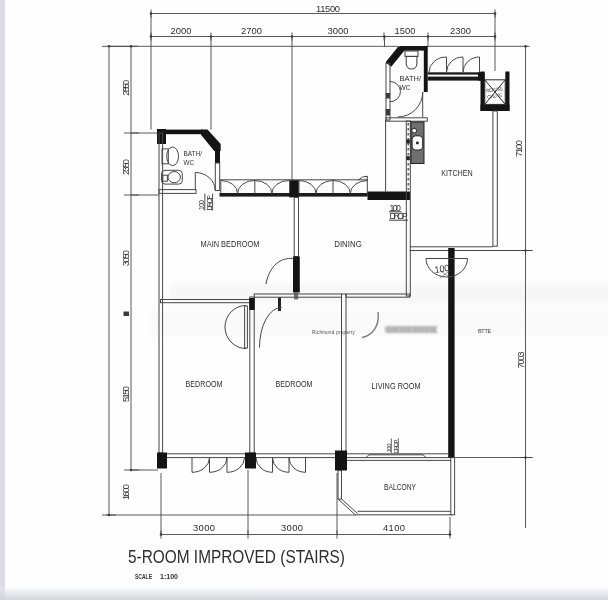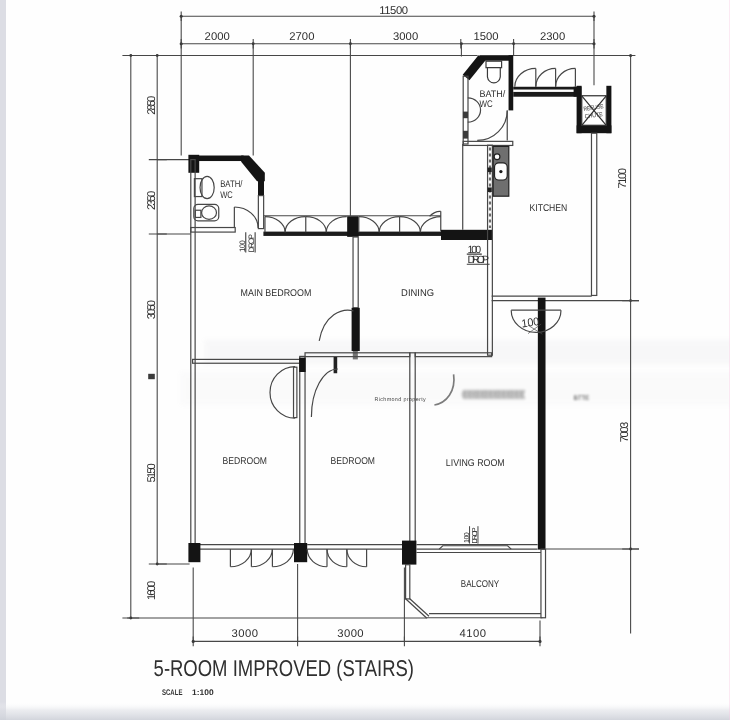--- a/index.html
+++ b/index.html
@@ -1,16 +1,16 @@
 <!DOCTYPE html>
 <html><head>
 <meta charset="utf-8">
 <style>
 html,body{margin:0;padding:0;background:#ffffff;}
-#page{position:relative;width:608px;height:600px;overflow:hidden;background:#f9a8d4;
+#page{position:relative;width:608px;height:600px;overflow:hidden;background:#8b5cf6;
 font-family:"Liberation Sans",sans-serif;}
 svg text{font-family:"Liberation Sans",sans-serif;fill:#2f2f2f;}
 </style>
 </head>
 <body>
 <div id="page">
 <svg width="612" height="600" viewBox="0 0 612 600" xmlns="http://www.w3.org/2000/svg" style="filter:blur(0.3px)">
 
 <rect x="0" y="0" width="612" height="600" fill="#fefefe"></rect>
 

